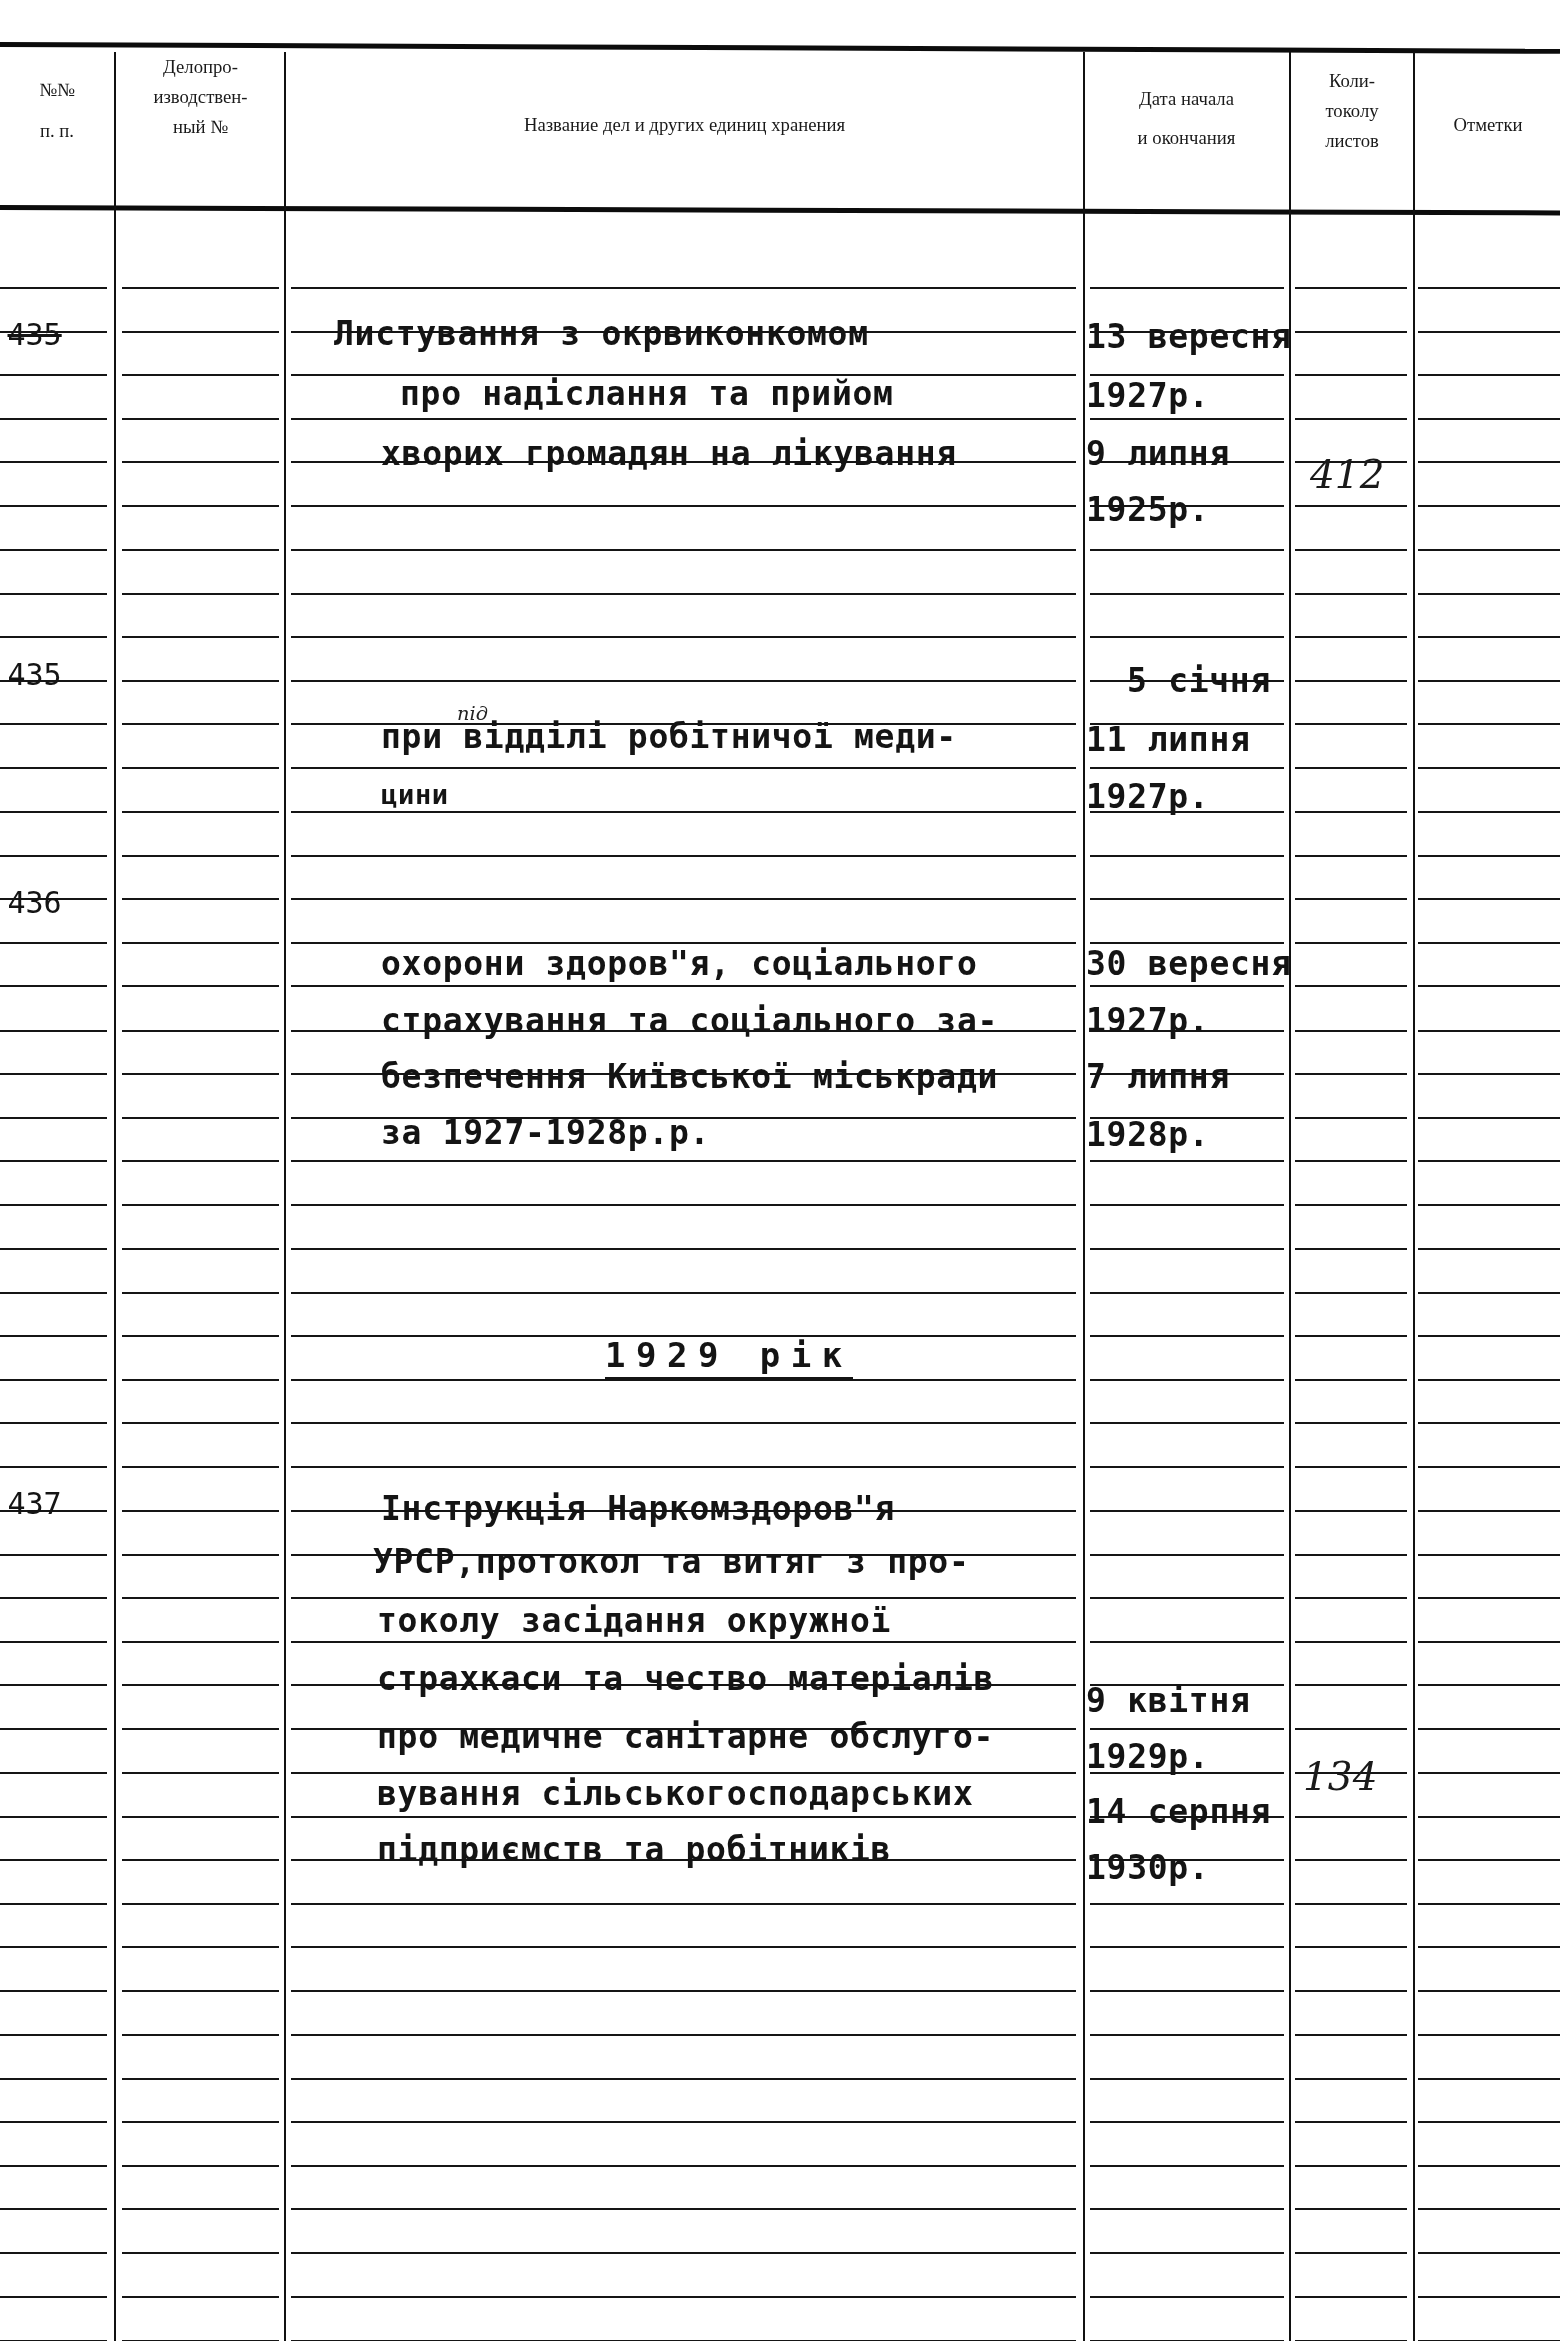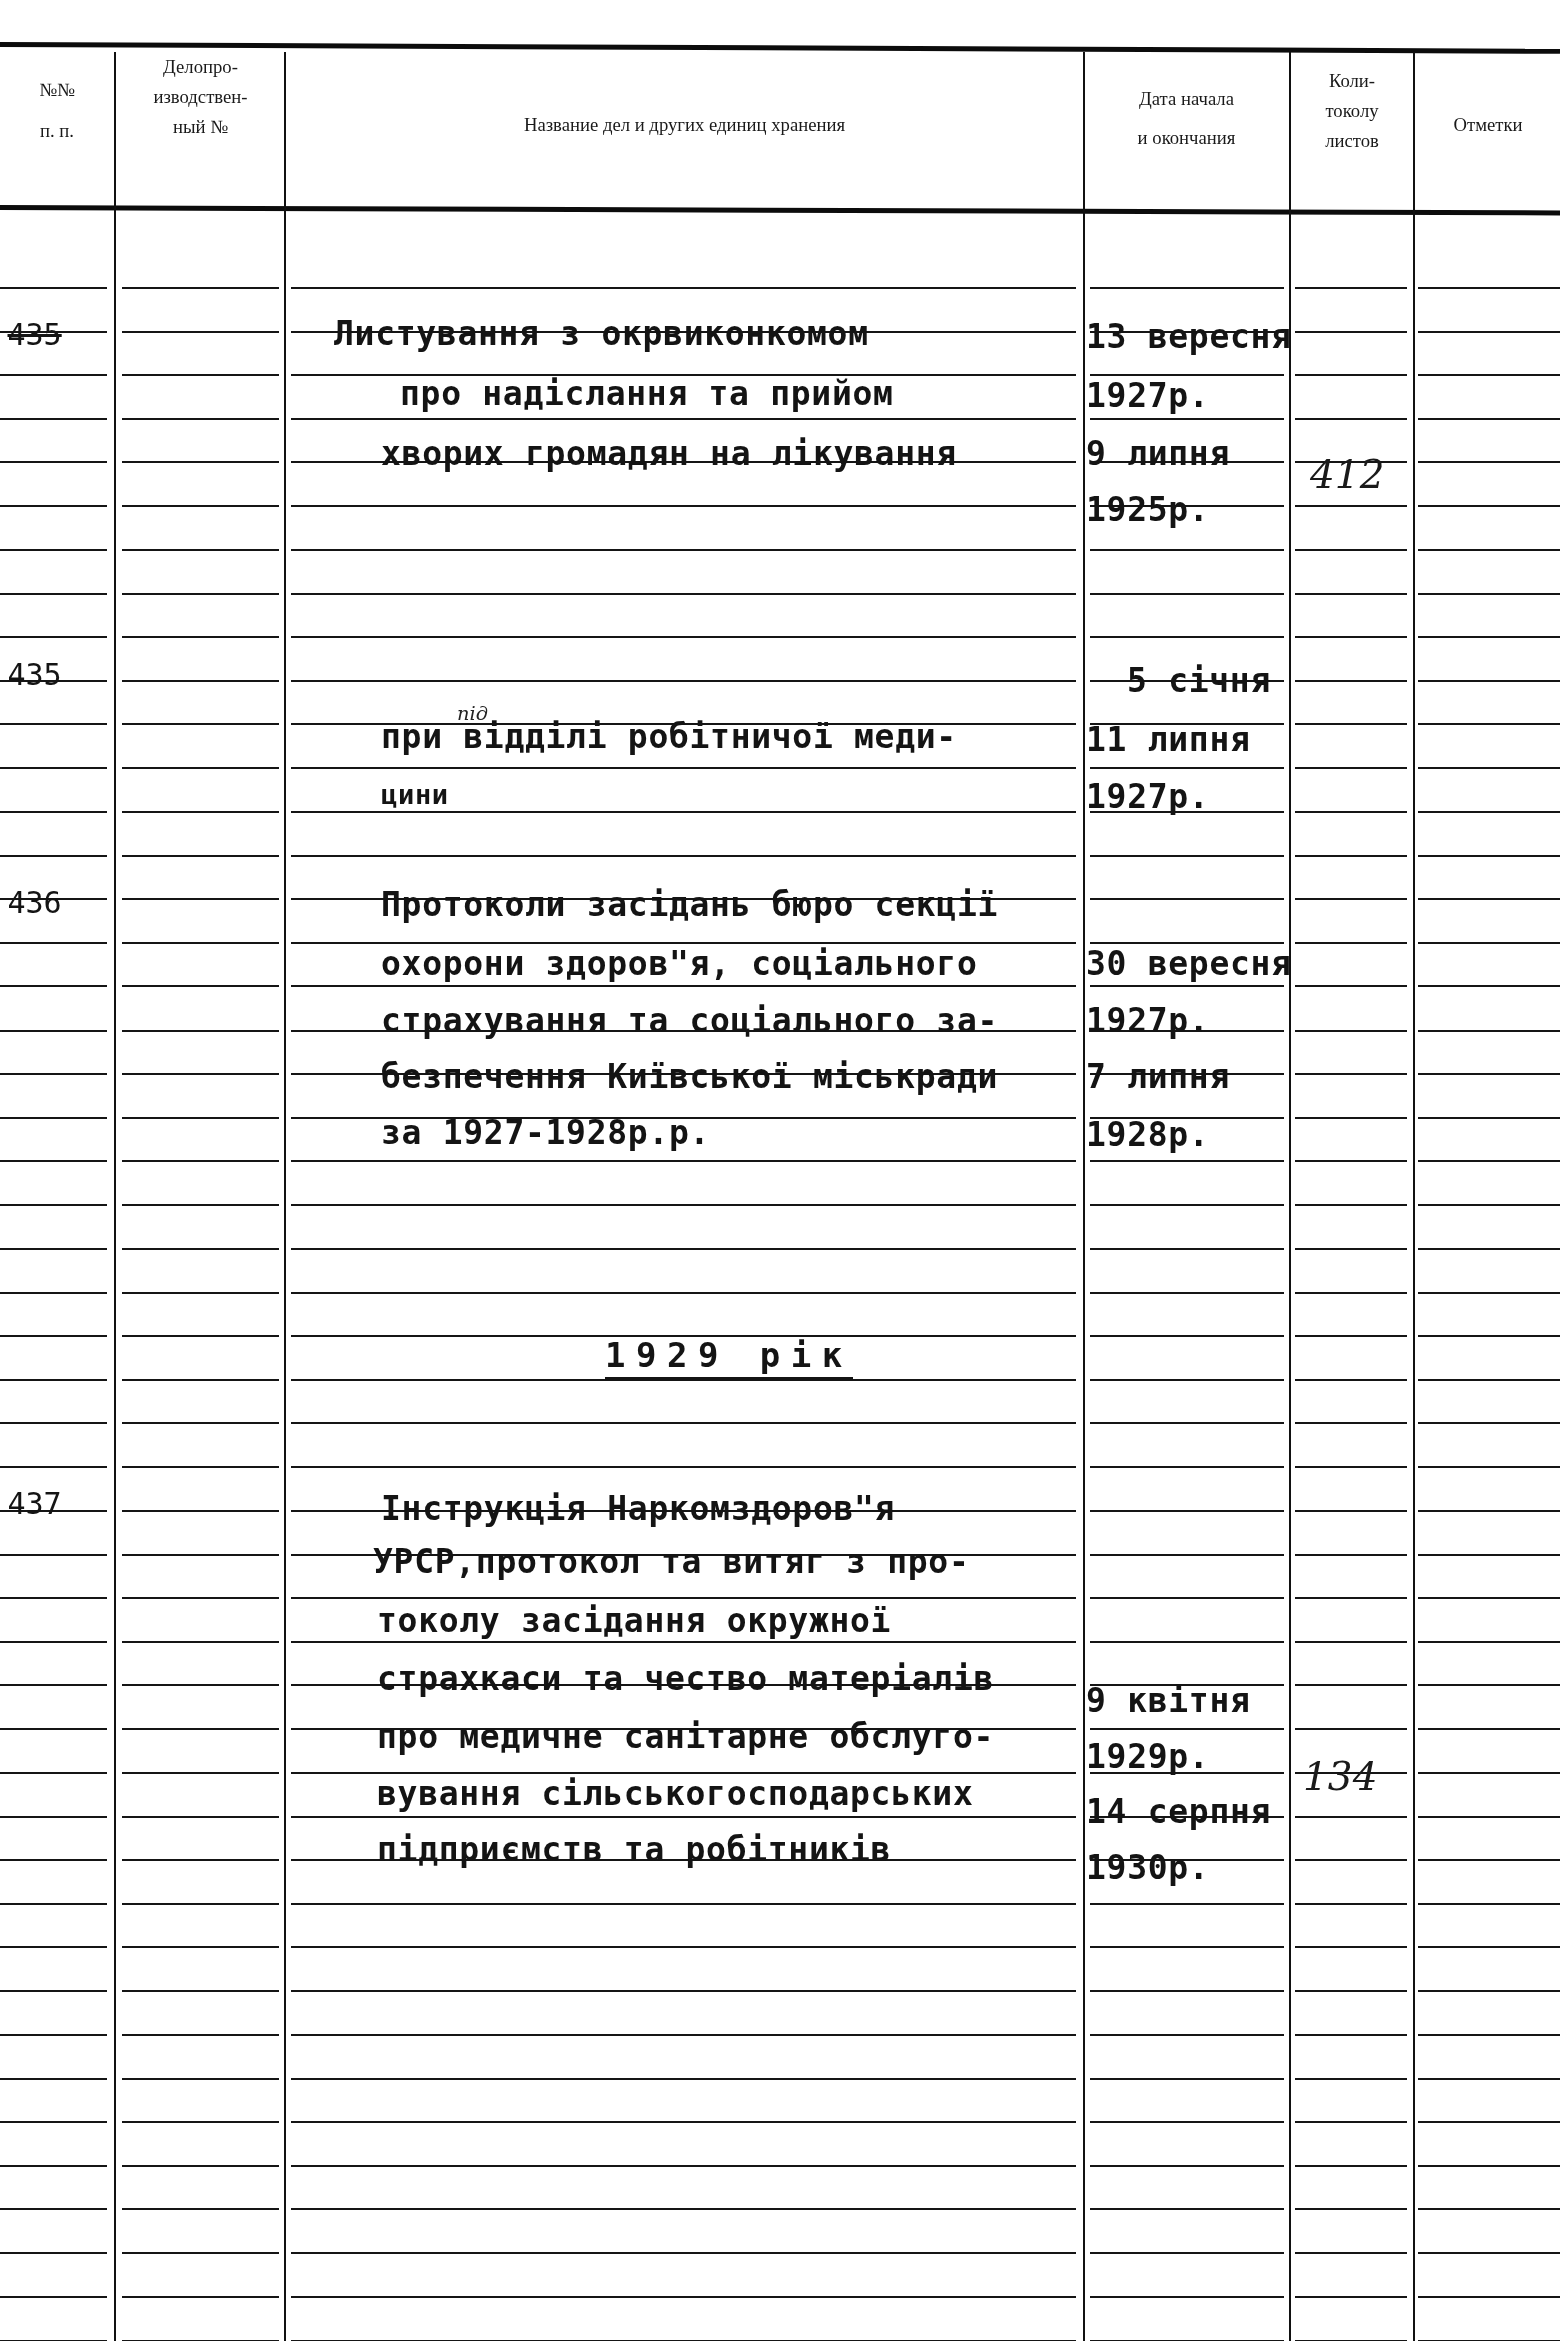--- a/index.html
+++ b/index.html
@@ -391,21 +391,20 @@
 
   <div class="num" style="top:657px;">435</div>
   <div class="annot" style="left:457px; top:702px;">під</div>
   <div class="tw" style="left:381px; top:720px;">при відділі робітничої меди-</div>
   <div class="tw" style="left:381px; top:778px; font-size:27px;">цини</div>
   <div class="tw" style="left:1086px; top:664px;padding-left:41px;">5 січня</div>
   <div class="tw" style="left:1086px; top:723px;">11 липня</div>
   <div class="tw" style="left:1086px; top:780px;">1927р.</div>
 
   <div class="num" style="top:885px;">436</div>
-  <div class="tw" style="left:381px; top:888px;">Протоколи засідань бюро секції</div>
   <div class="tw" style="left:381px; top:947px;">охорони здоров"я, соціального</div>
   <div class="tw" style="left:381px; top:1004px;">страхування та соціального за-</div>
   <div class="tw" style="left:381px; top:1060px;">безпечення Київської міськради</div>
   <div class="tw" style="left:381px; top:1116px;">за 1927-1928р.р.</div>
   <div class="tw" style="left:1086px; top:947px;">30 вересня</div>
   <div class="tw" style="left:1086px; top:1004px;">1927р.</div>
   <div class="tw" style="left:1086px; top:1060px;">7 липня</div>
   <div class="tw" style="left:1086px; top:1118px;">1928р.</div>
 
   <div class="year-heading">1929 рік</div>

